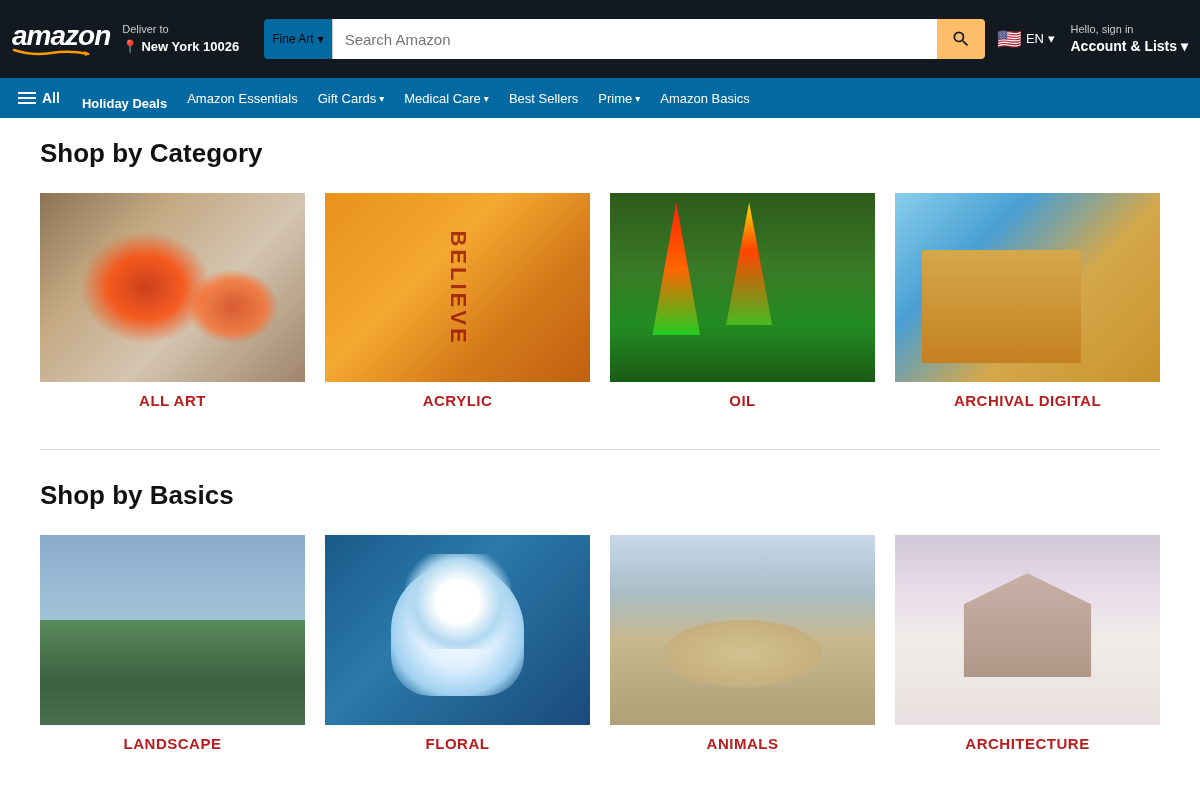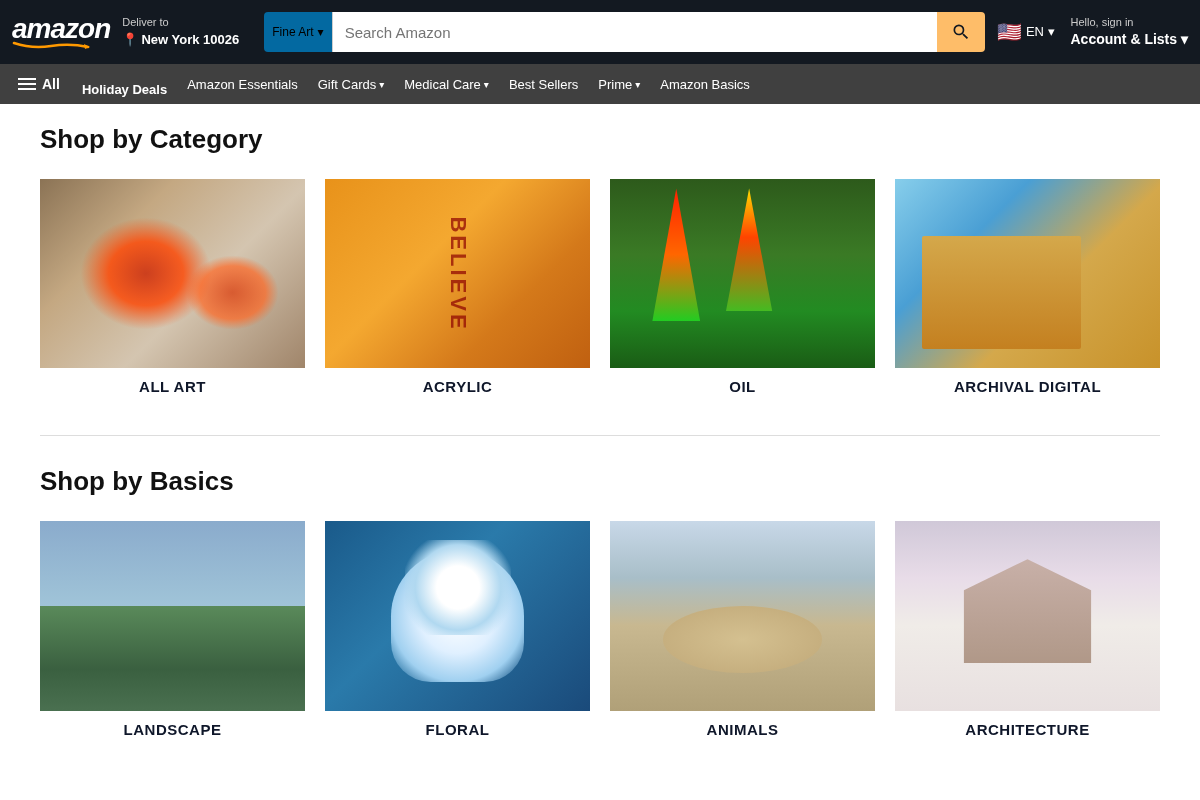--- a/index.html
+++ b/index.html
@@ -5,21 +5,21 @@
     * { margin: 0; padding: 0; box-sizing: border-box; }
     body { font-family: Arial, sans-serif; background: #fff; width: 1200px; }
 
     
     .header {
       background: #131921;
       display: flex;
       align-items: center;
       padding: 8px 12px;
       gap: 12px;
-      height: 64px;
+      height: 78px;
     }
 
     .deliver-area {
       display: flex;
       flex-direction: column;
       color: #ccc;
       font-size: 11px;
       line-height: 1.4;
       min-width: 130px;
     }
@@ -90,21 +90,21 @@
       font-size: 12px;
       cursor: pointer;
       line-height: 1.4;
     }
 
     .account-area .hello { color: #ccc; font-size: 11px; }
     .account-area .account-text { font-weight: bold; font-size: 14px; }
 
     
     .navbar {
-      background: #404040;
+      background: #0369a1;
       display: flex;
       align-items: center;
       padding: 0 12px;
       height: 40px;
       gap: 0;
     }
 
     .nav-all {
       display: flex;
       align-items: center;
@@ -367,21 +367,21 @@
       left: 20%;
       width: 60%;
       height: 55%;
       background: linear-gradient(180deg, #c8b0a8 0%, #b09888 100%);
       clip-path: polygon(10% 100%, 10% 30%, 50% 0%, 90% 30%, 90% 100%);
     }
 
     .category-label {
       font-size: 15px;
       font-weight: bold;
-      color: #0f172a;
+      color: #b91c1c;
       letter-spacing: 0.5px;
       text-align: center;
     }
 
     .section-divider {
       border: none;
       border-top: 1px solid #ddd;
       margin: 10px 0 30px 0;
     }
 

